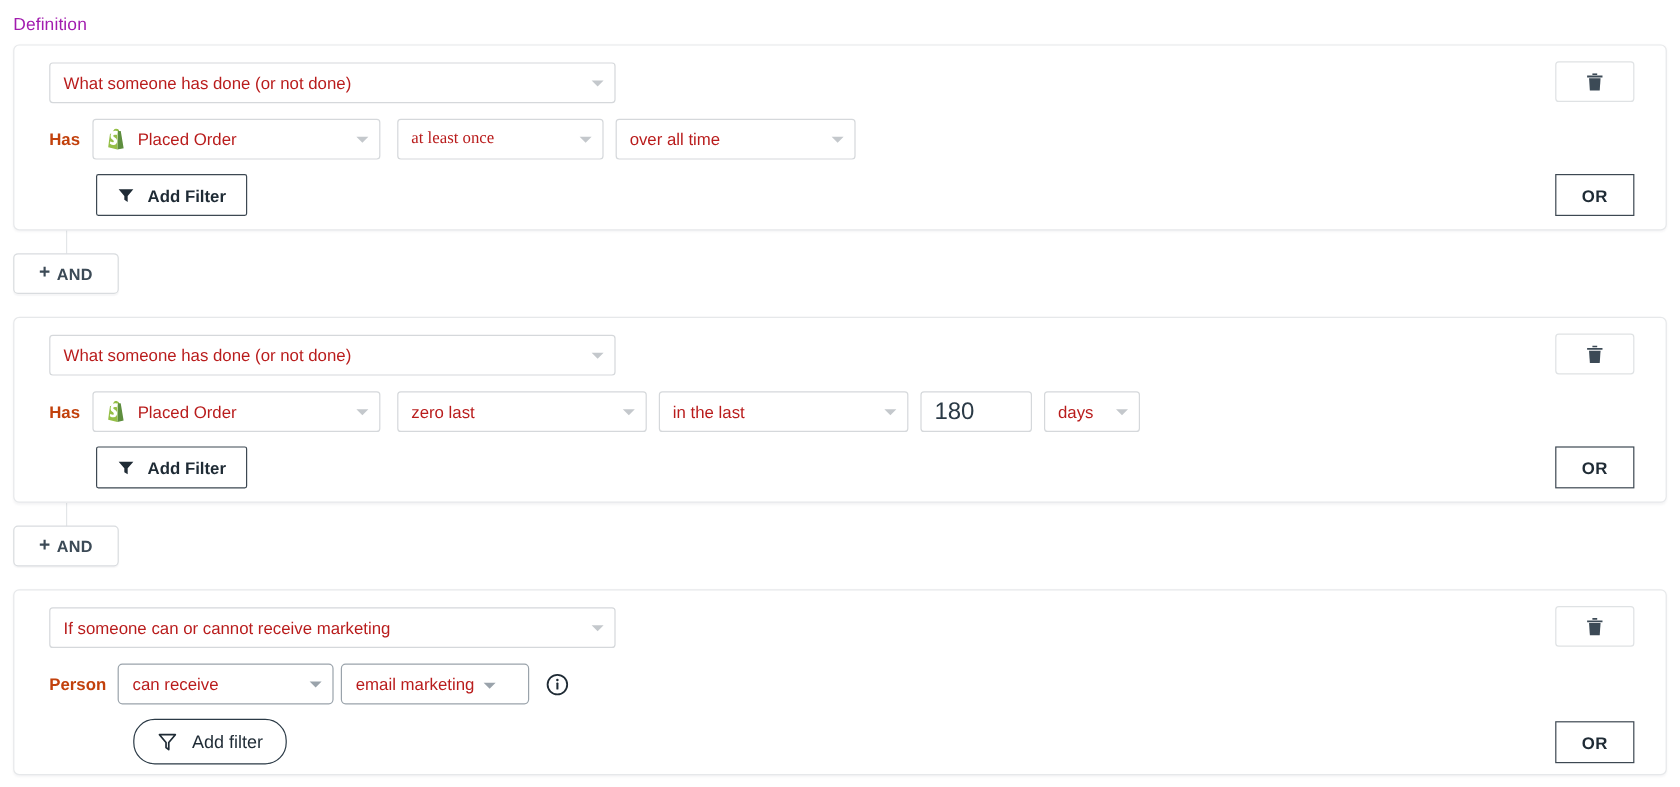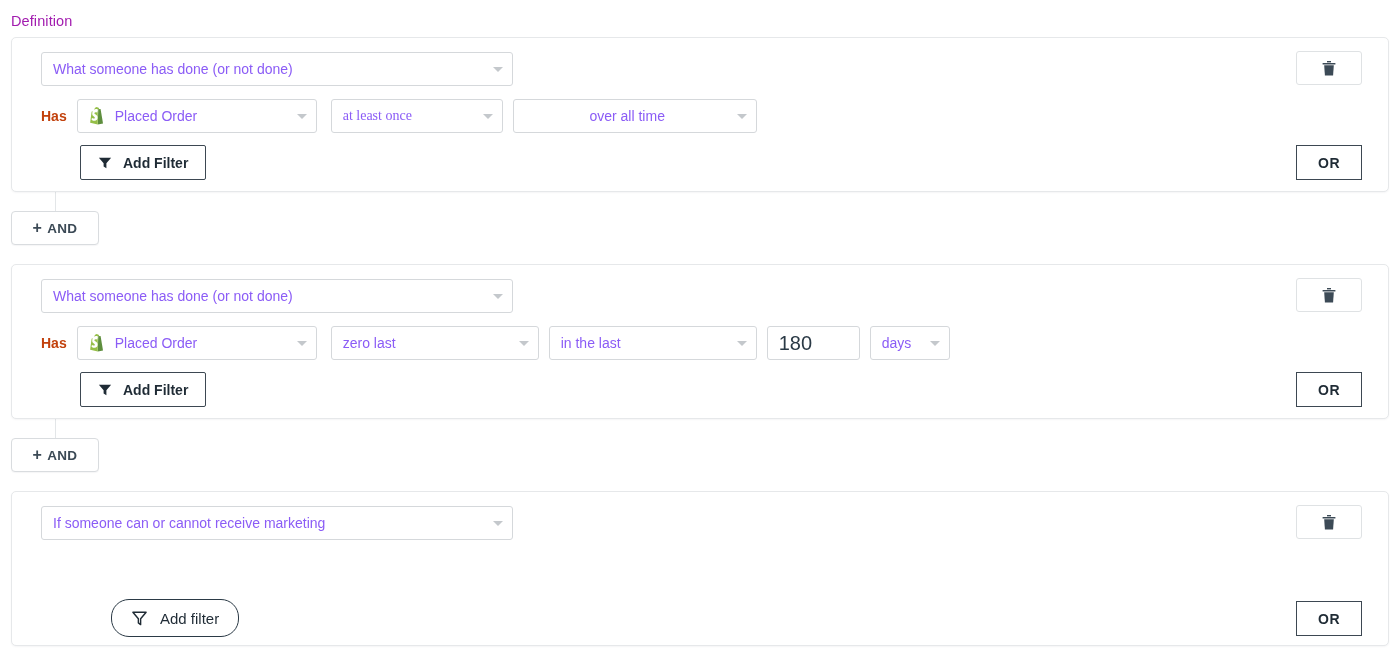--- a/index.html
+++ b/index.html
@@ -68,21 +68,21 @@
 
   .sel {
     position: relative;
     height: 34px;
     background: #fff;
     border: 1px solid #d5d8db;
     border-radius: 3px;
     display: flex; align-items: center;
     padding: 0 26px 0 11px;
     font-size: 14px;
-    color: #8b5cf6;
+    color: #b91c1c;
     cursor: pointer;
     white-space: nowrap;
   }
   .sel.dark { border-color: #9aa3ab; border-radius: 4px; }
   .sel .caret {
     position: absolute; right: 9px; top: 50%;
     width: 0; height: 0;
     margin-top: -2px;
     border-left: 5px solid transparent;
     border-right: 5px solid transparent;
@@ -200,21 +200,21 @@
         </svg>
         <span>Placed Order</span>
         <span class="caret"></span>
       </div>
 
       <div class="sel" style="width:172px;margin-left:14px;font-family:Liberation Serif, serif;">
         <span>at least once</span>
         <span class="caret"></span>
       </div>
 
-      <div class="sel" style="width:244px;margin-left:10px;justify-content:center;">
+      <div class="sel" style="width:200px;margin-left:10px;">
         <span>over all time</span>
         <span class="caret"></span>
       </div>
     </div>
 
     <div class="row-addf" style="top:107px;left:68px;">
       <div class="addfilter">
         <svg width="14" height="14" viewBox="0 0 16 16">
           <path d="M1 2h14l-5.4 6.3V14l-3.2-2V8.3z" fill="#1f2b35"></path>
         </svg>
@@ -311,20 +311,41 @@
 
   <div class="card" style="top:491px;height:155px;">
 
     <div class="row-type" style="top:14px;">
       <div class="sel" style="width:472px;">
         <span>If someone can or cannot receive marketing</span>
         <span class="caret"></span>
       </div>
     </div>
 
+    <div class="row-cond" style="top:61px;left:29px;">
+      <span class="lbl">Person</span>
+
+      <div class="sel dark" style="width:180px;">
+        <span>can receive</span>
+        <span class="caret"></span>
+      </div>
+
+      <div class="sel dark caret-inline" style="width:157px;margin-left:6px;">
+        <span>email marketing</span>
+        <span class="caret"></span>
+      </div>
+
+      <span class="info-ic">
+        <svg width="19" height="19" viewBox="0 0 20 20">
+          <circle cx="10" cy="10" r="8.6" fill="none" stroke="#1f2b35" stroke-width="1.6"></circle>
+          <circle cx="10" cy="5.9" r="1.1" fill="#1f2b35"></circle>
+          <rect x="9.1" y="8.2" width="1.8" height="6.2" rx=".6" fill="#1f2b35"></rect>
+        </svg>
+      </span>
+    </div>
 
     <div class="row-addf" style="top:107px;left:99px;">
       <div class="addfilter light">
         <svg width="17" height="17" viewBox="0 0 18 18">
           <path d="M2 2.4h14L10.2 9.2v6.3L7.8 13.7V9.2z" fill="none" stroke="#1f2b35" stroke-width="1.5" stroke-linejoin="round"></path>
         </svg>
         <span>Add filter</span>
       </div>
     </div>
 

